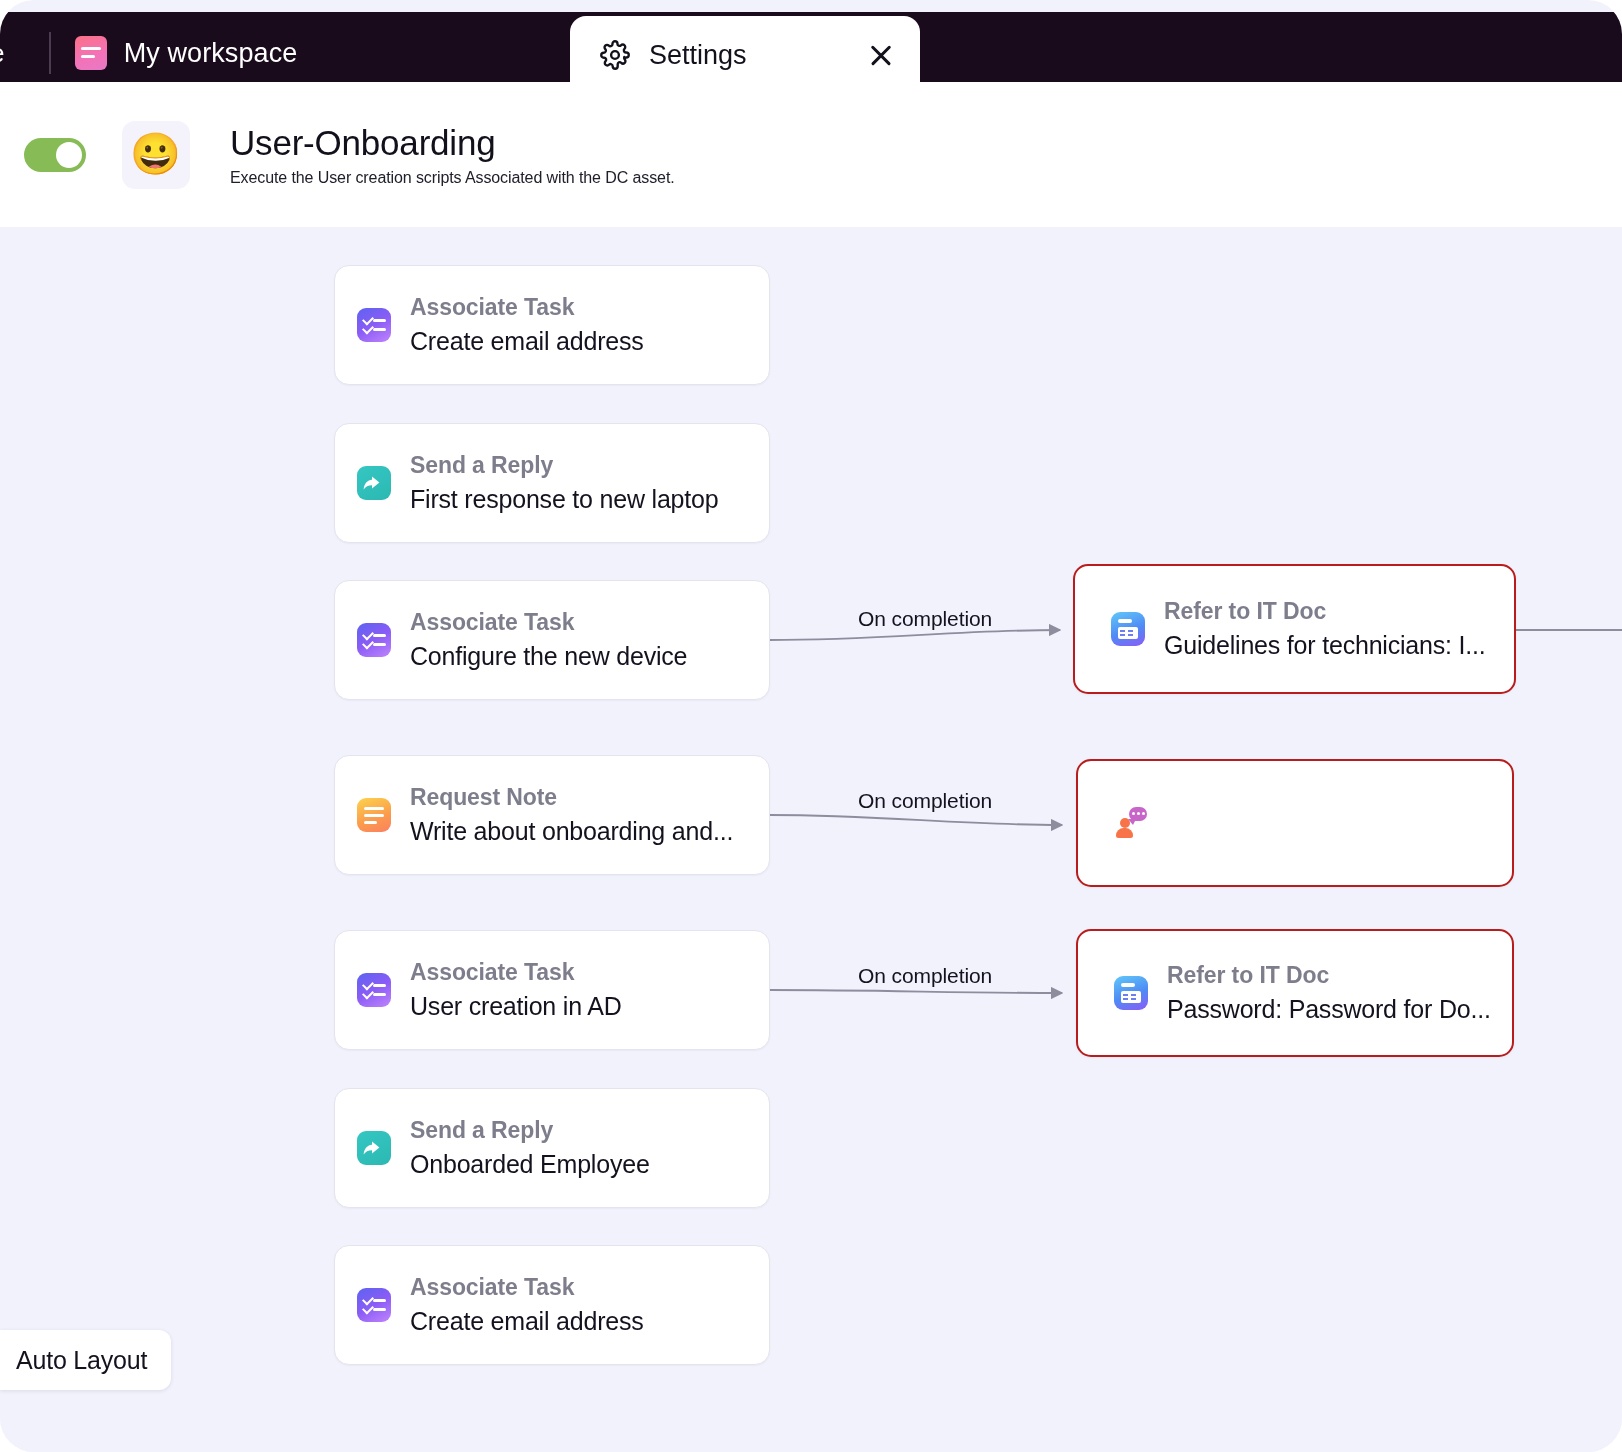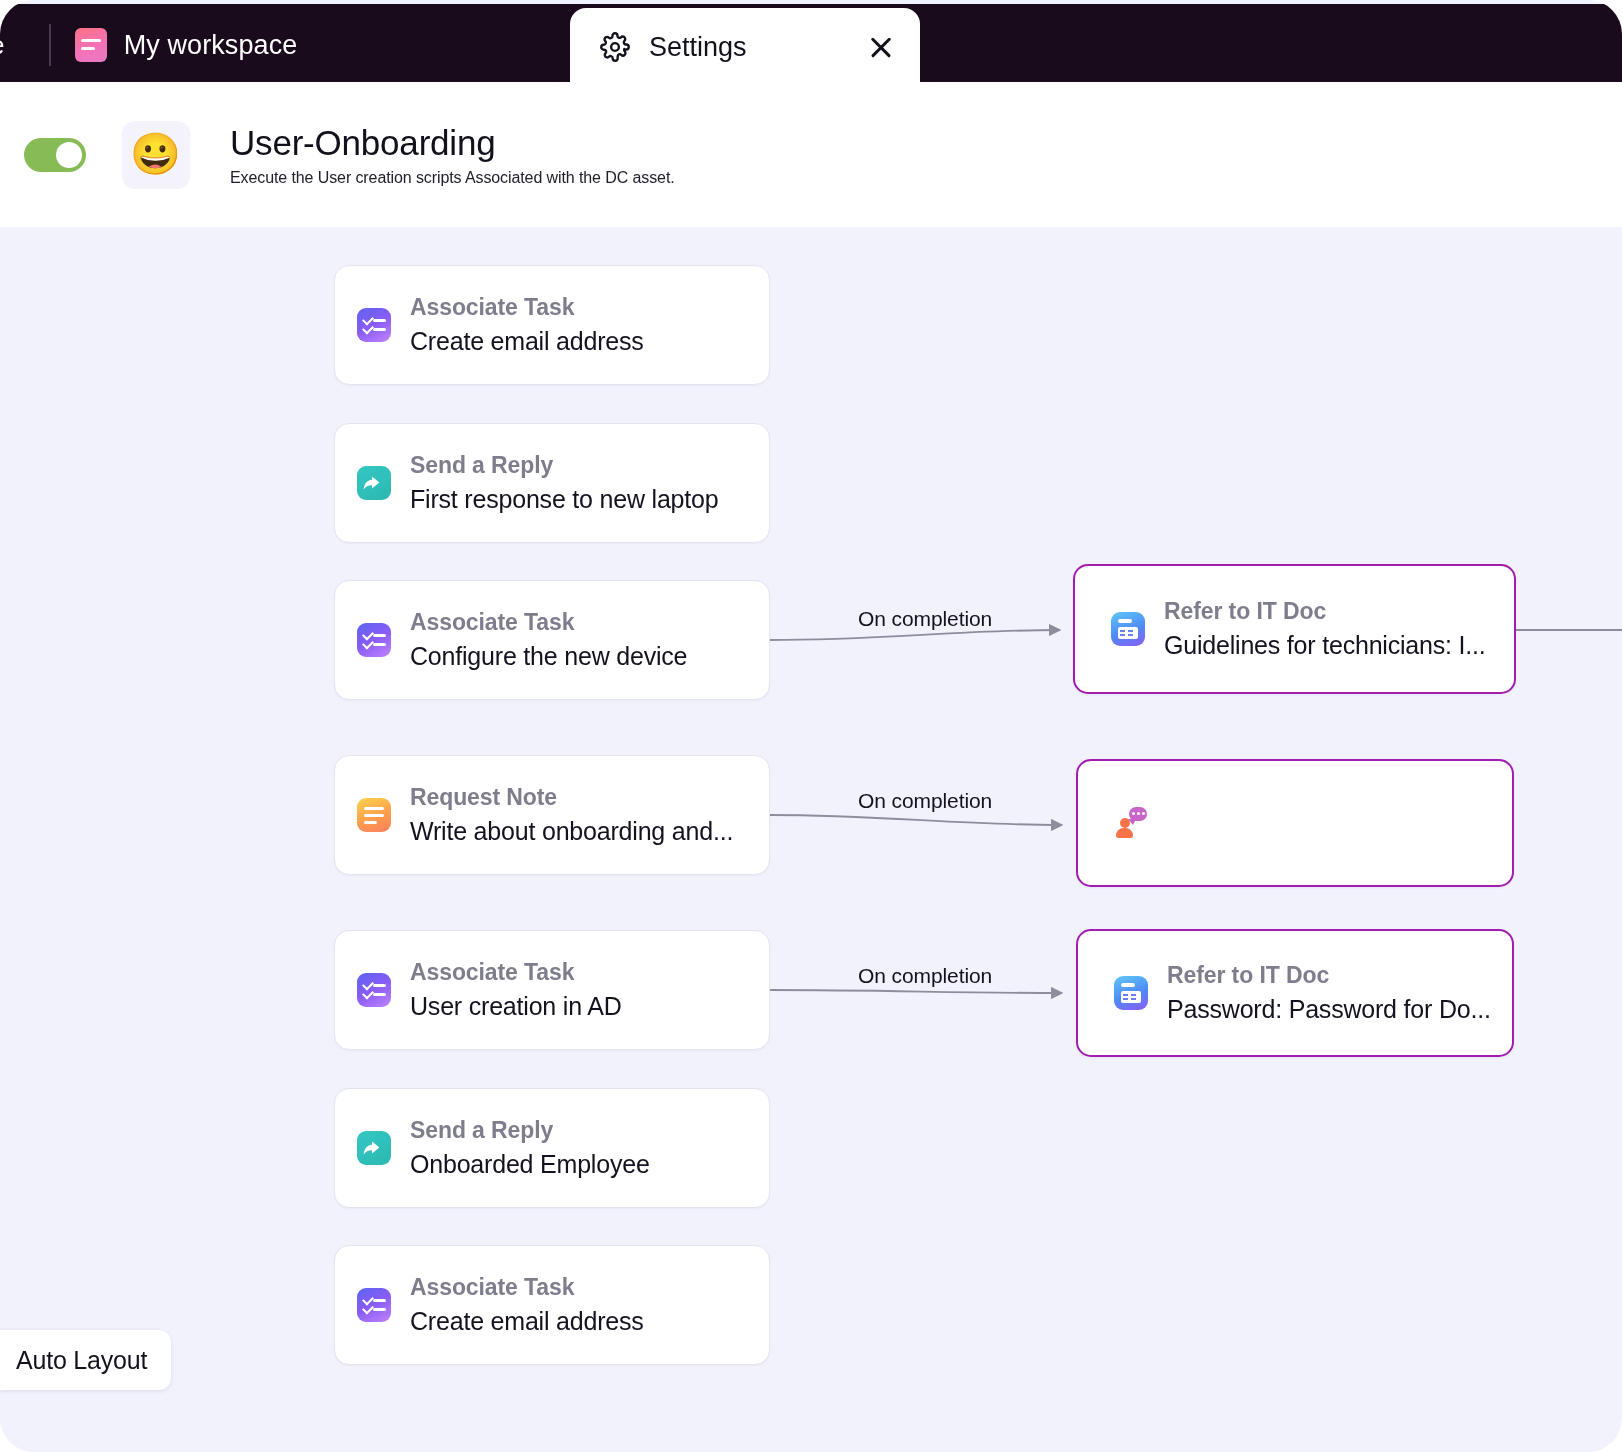--- a/index.html
+++ b/index.html
@@ -21,21 +21,21 @@
     width: 1622px;
     height: 1452px;
     border-radius: 34px;
     overflow: hidden;
     background: #f2f2fd;
   }
 
   
   #tabbar {
     position: absolute;
-    left: 0; top: 4px;
+    left: 0; top: 12px;
     width: 1622px;
     height: 82px;
     background: #190b1c;
     display: flex;
     align-items: flex-end;
   }
   .tabbar-left {
     display: flex;
     align-items: center;
     height: 82px;
@@ -204,21 +204,21 @@
     display: flex;
     align-items: center;
     padding-left: 22px;
     gap: 19px;
   }
   .node.plain {
     border: 1.6px solid #e4e4ef;
     box-shadow: 0 1px 2px rgba(25,20,60,0.04);
   }
   .node.accent {
-    border: 2px solid #a21caf;
+    border: 2px solid #b91c1c;
     box-shadow: 0 1px 3px rgba(25,20,60,0.05);
     padding-left: 36px;
   }
   .node-text {
     display: flex;
     flex-direction: column;
     min-width: 0;
     flex: 1 1 auto;
     padding-right: 14px;
   }

